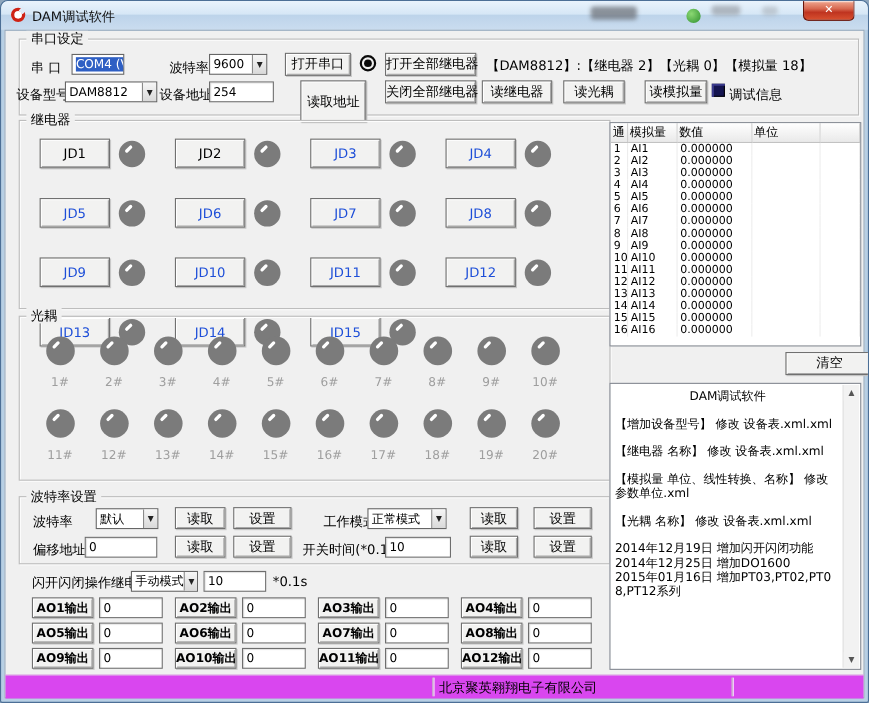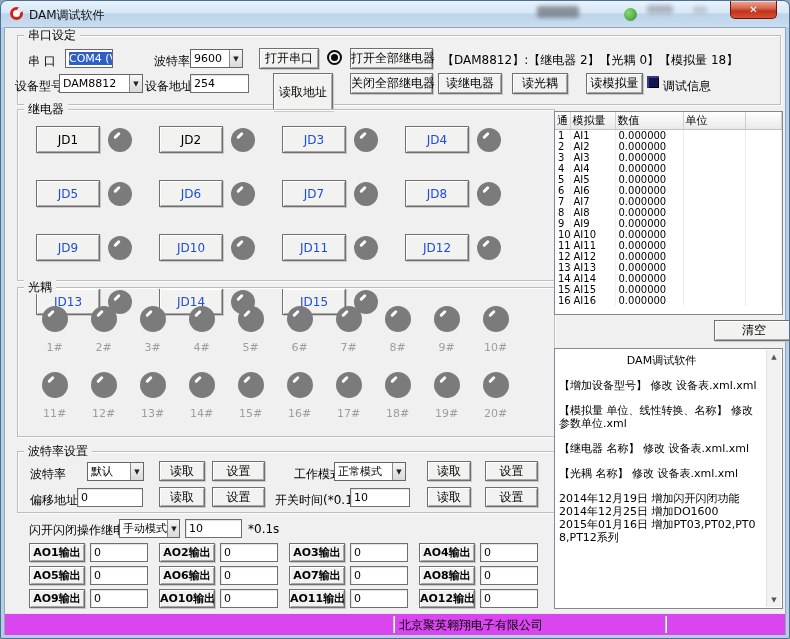--- a/index.html
+++ b/index.html
@@ -605,22 +605,22 @@
         </tbody>
     </table>
   </div>
 
   <button class="btn" style="left:713px;top:319px;width:80px;height:21px;">清空</button>
 
   <div class="logbox">
     <div class="logtext">
         <div class="log-line center gap">DAM调试软件</div>
         <div class="log-line gap">【增加设备型号】 修改  设备表.xml.xml</div>
+        <div class="log-line gap">【继电器 名称】 修改  设备表.xml.xml</div>
         <div class="log-line gap">【模拟量 单位、线性转换、名称】 修改 参数单位.xml</div>
-        <div class="log-line gap">【继电器 名称】 修改  设备表.xml.xml</div>
         <div class="log-line gap">【光耦 名称】 修改  设备表.xml.xml</div>
         <div class="log-line">2014年12月19日  增加闪开闪闭功能</div>
         <div class="log-line">2014年12月25日  增加DO1600</div>
         <div class="log-line">2015年01月16日  增加PT03,PT02,PT08,PT12系列</div>
       </div>
     <div class="vscroll">
       <span class="varrow up">▲</span>
       <span class="varrow down">▼</span>
     </div>
   </div>

